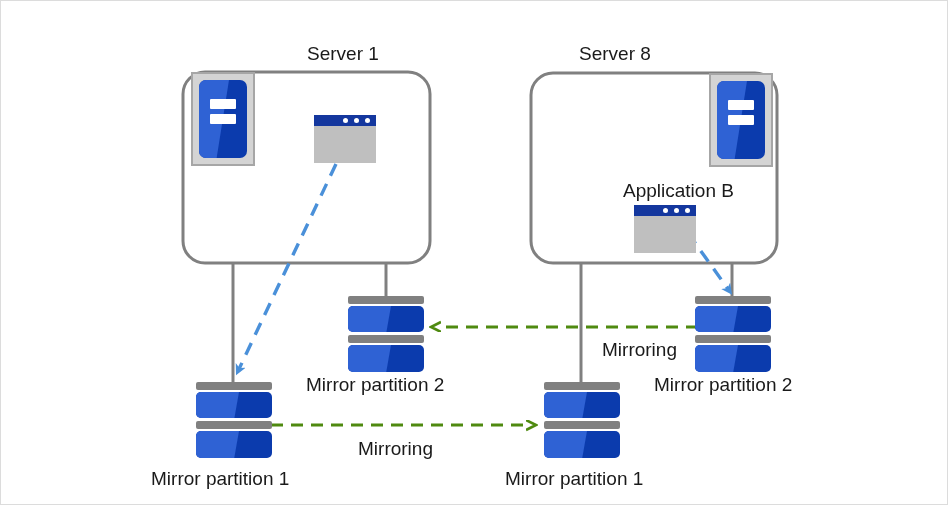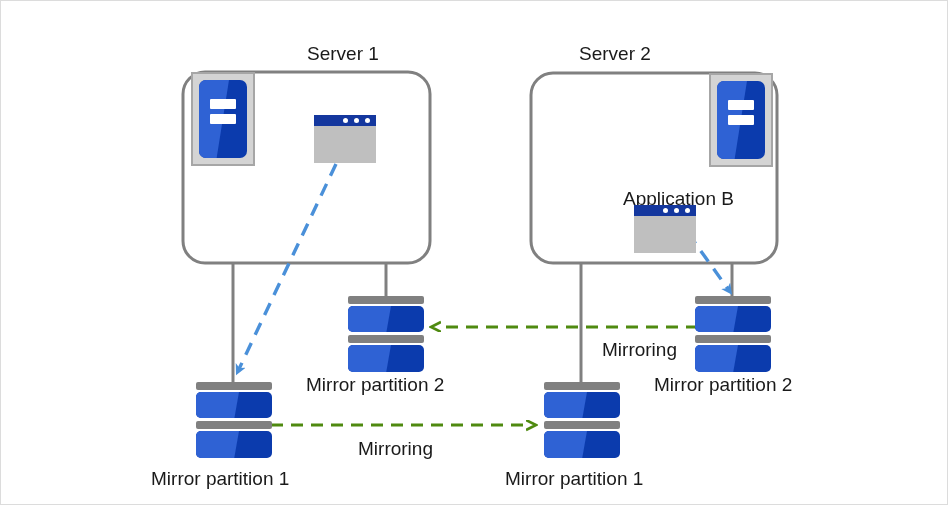--- a/index.html
+++ b/index.html
@@ -159,31 +159,31 @@
     <div class="seg" style="top:10px;height:26px;">
       <div class="gloss"></div>
     </div>
     <div class="cap" style="top:39px;"></div>
     <div class="seg" style="top:49px;height:27px;">
       <div class="gloss"></div>
     </div>
   </div>
   <div class="lbl" style="left:150px;top:468px;">Mirror partition 1</div>
 
-  <div class="lbl" style="left:578px;top:43px;">Server 2</div>
+  <div class="lbl" style="left:578px;top:43px;">Server 8</div>
 
   <div class="tower" style="left:708px;top:72px;width:64px;height:94px;">
     <div class="body">
       <div class="gloss"></div>
       <div class="bar b1"></div>
       <div class="bar b2"></div>
     </div>
   </div>
 
-  <div class="lbl" style="left:622px;top:180px;margin-top:8px;">Application B</div>
+  <div class="lbl" style="left:622px;top:180px;">Application B</div>
 
   <div class="win" style="left:633px;top:204px;width:62px;height:48px;">
     <div class="title"></div>
     <div class="dot" style="right:6px;"></div>
     <div class="dot" style="right:17px;"></div>
     <div class="dot" style="right:28px;"></div>
   </div>
 
   <div class="disk" style="left:694px;top:295px;width:76px;height:76px;">
     <div class="cap" style="top:0;"></div>

